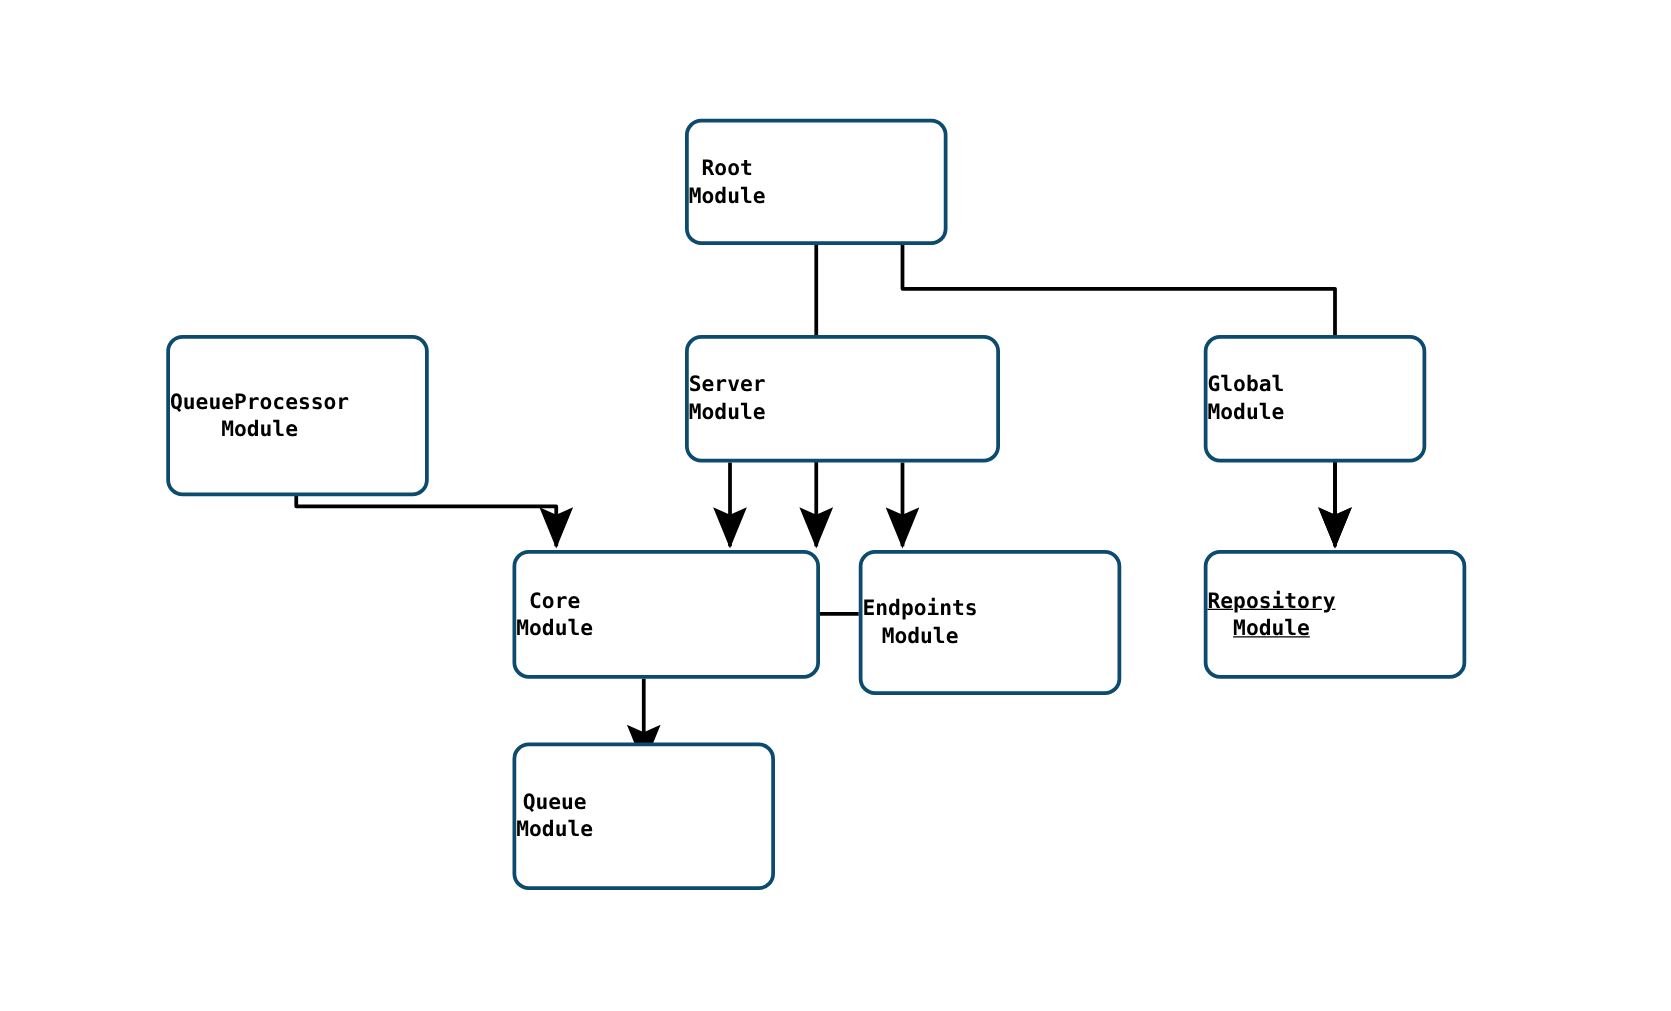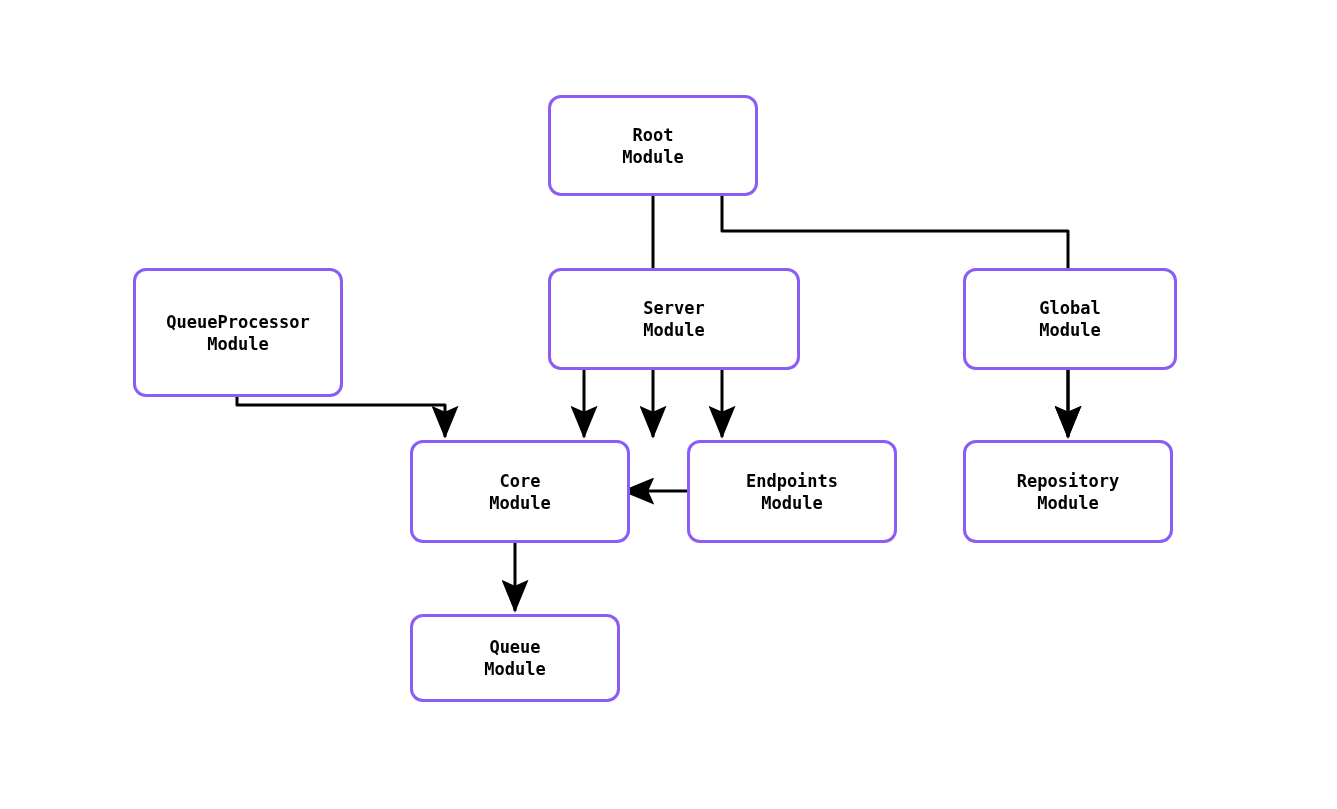--- a/index.html
+++ b/index.html
@@ -28,25 +28,25 @@
     position: absolute;
     left: 0;
     top: 0;
     width: 1337px;
     height: 809px;
   }
   .node {
     position: absolute;
     box-sizing: border-box;
     background: #ffffff;
-    border: 3px solid #8b5cf6;
+    border: 3px solid #0c4a6e;
     border-radius: 13px;
     display: flex;
     align-items: center;
-    justify-content: center;
+    justify-content: flex-start;
   }
   .node-label {
     font-family: "DejaVu Sans Mono", "Liberation Mono", monospace;
     font-size: 17px;
     font-weight: bold;
     line-height: 22px;
     color: #000000;
     text-align: center;
     white-space: pre;
     letter-spacing: 0px;
@@ -82,35 +82,35 @@
 Module</span>
     </div>
     <div class="node" style="left: 133px; top: 268px; width: 210px; height: 129px;">
       <span class="node-label">QueueProcessor
 Module</span>
     </div>
     <div class="node" style="left: 548px; top: 268px; width: 252px; height: 102px;">
       <span class="node-label">Server
 Module</span>
     </div>
-    <div class="node" style="left: 963px; top: 268px; width: 214px; height: 102px;">
+    <div class="node" style="left: 963px; top: 268px; width: 178px; height: 102px;">
       <span class="node-label">Global
 Module</span>
     </div>
-    <div class="node" style="left: 410px; top: 440px; width: 220px; height: 103px;">
+    <div class="node" style="left: 410px; top: 440px; width: 246px; height: 103px;">
       <span class="node-label">Core
 Module</span>
     </div>
-    <div class="node" style="left: 687px; top: 440px; width: 210px; height: 103px;">
+    <div class="node" style="left: 687px; top: 440px; width: 210px; height: 116px;">
       <span class="node-label">Endpoints
 Module</span>
     </div>
-    <div class="node" style="left: 963px; top: 440px; width: 210px; height: 103px;">
+    <div class="node" style="left: 963px; top: 440px; width: 210px; height: 103px; text-decoration: underline;">
       <span class="node-label">Repository
 Module</span>
     </div>
-    <div class="node" style="left: 410px; top: 614px; width: 210px; height: 88px;">
+    <div class="node" style="left: 410px; top: 594px; width: 210px; height: 118px;">
       <span class="node-label">Queue
 Module</span>
     </div>
   </div>
 
 </div>
 
 </body></html>

